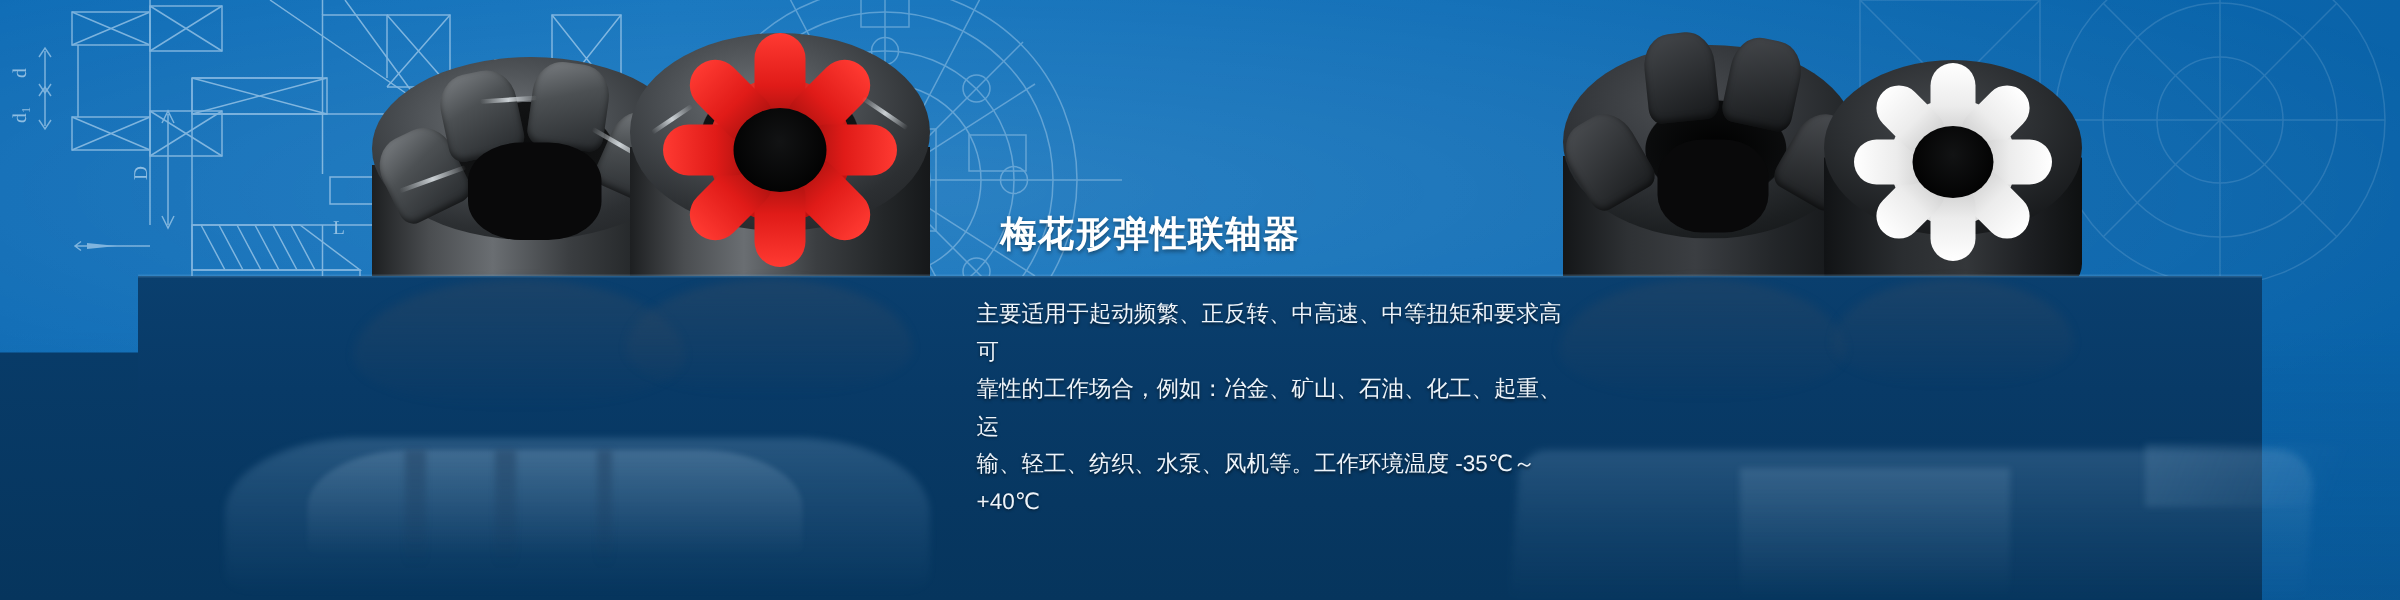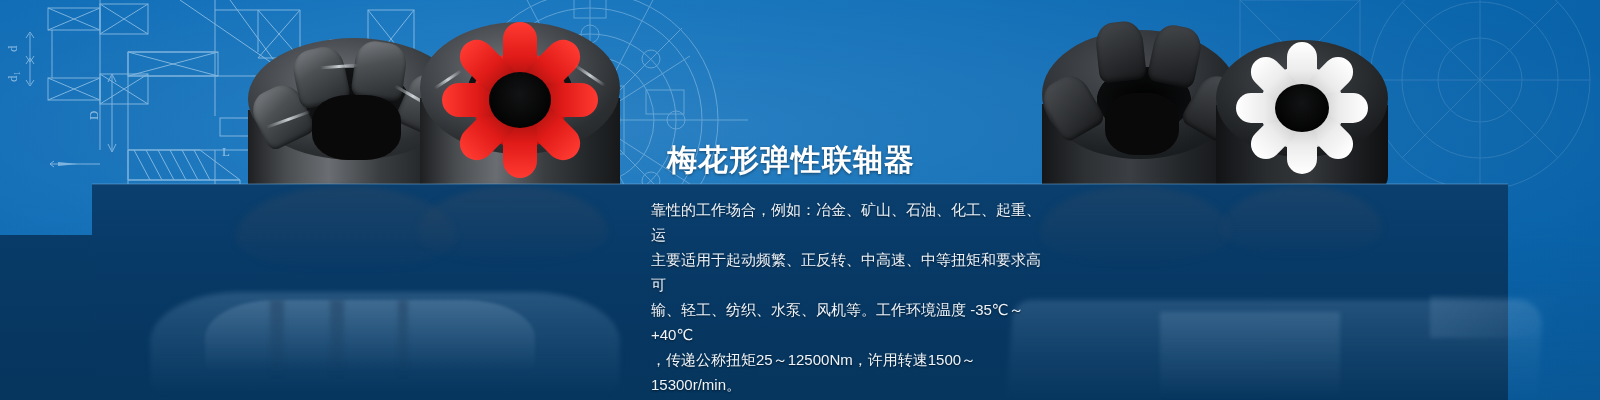--- a/index.html
+++ b/index.html
@@ -139,21 +139,21 @@
   .spider.red .ring{background:radial-gradient(circle at 42% 34%,#ff4a40,#c81512 70%,#8c0c0a 100%);}
   .spider.white .ring{background:radial-gradient(circle at 42% 34%,#ffffff,#e2e2e2 70%,#b9b9b9 100%);}
   .spider .bore{
     position:absolute;left:50%;top:50%;width:62px;height:56px;margin:-28px 0 0 -31px;border-radius:50%;
     background:radial-gradient(ellipse at 50% 40%,#121314,#000 85%);
   }
 
   
   .title{
     position:absolute;left:667px;top:140px;
-    color:#ffffff;font-size:30px;font-weight:bold;letter-spacing:1px;
+    color:#ffffff;font-size:24px;font-weight:bold;letter-spacing:1px;
     text-shadow:0 1px 3px rgba(0,0,0,.45);
     white-space:nowrap;
   }
   .desc{
     position:absolute;left:651px;top:197px;width:400px;
     color:#eef4fa;font-size:15px;line-height:25px;
     text-shadow:0 1px 2px rgba(0,0,0,.55);
   }
   .desc p{margin:0;}
 </style>
@@ -352,19 +352,18 @@
   <div class="ghost ghost-stripe"></div>
   <div class="ghost ghost-stripe s2"></div>
   <div class="ghost ghost-stripe s3"></div>
   <div class="ghost ghost-right"></div>
   <div class="ghost ghost-right2"></div>
   <div class="ghost ghost-tail"></div>
 
   <div class="title">梅花形弹性联轴器</div>
 
   <div class="desc">
+    <p>主要适用于起动频繁、正反转、中高速、中等扭矩和要求高可</p>
     <p>靠性的工作场合，例如：冶金、矿山、石油、化工、起重、运</p>
-    <p>主要适用于起动频繁、正反转、中高速、中等扭矩和要求高可</p>
     <p>输、轻工、纺织、水泵、风机等。工作环境温度 -35℃～+40℃</p>
-    <p>，传递公称扭矩25～12500Nm，许用转速1500～15300r/min。</p>
   </div>
 
 </div>
 
 </body></html>

